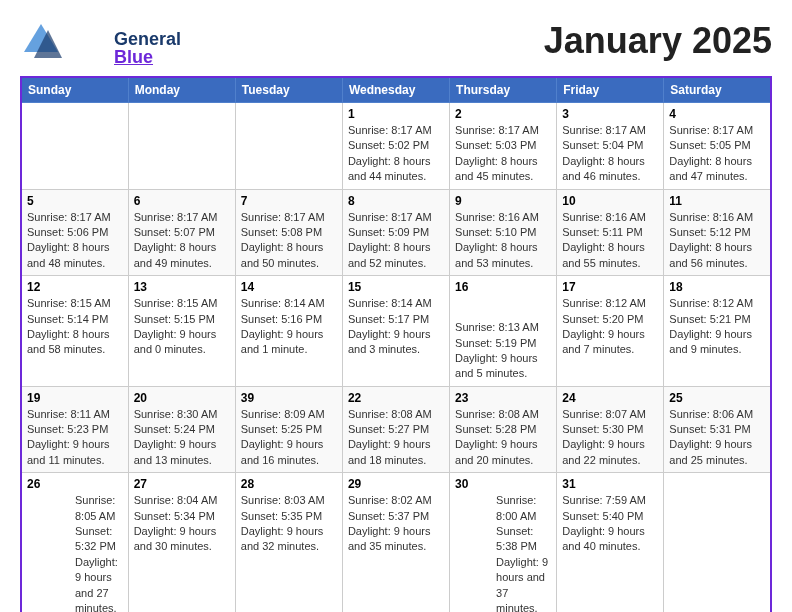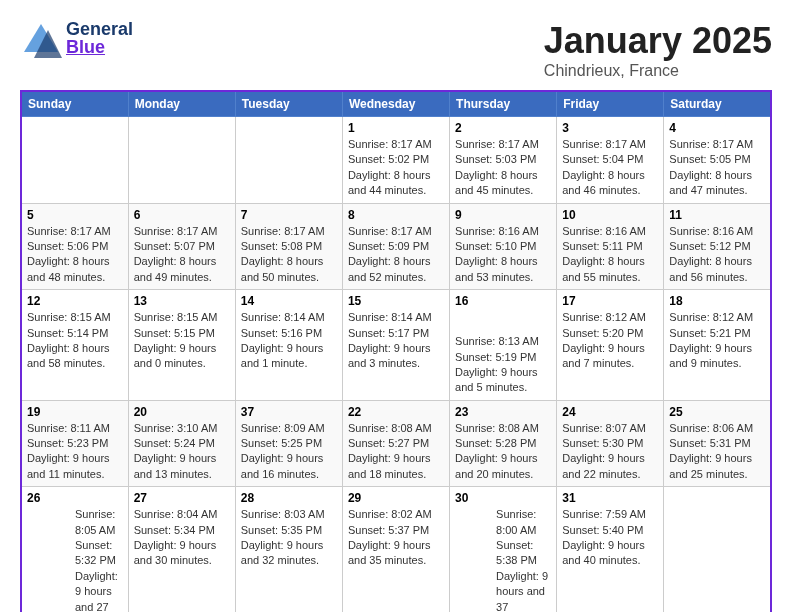--- a/index.html
+++ b/index.html
@@ -65,21 +65,22 @@
     .day-info {
       color: #333;
       font-size: 11px;
       line-height: 1.4;
     }
     .empty-cell {
       background: #fff !important;
     }
     .logo-container {
       display: flex;
-      align-items: flex-start;
+      align-items: flex-end;
+      gap: 48px;
     }
     .logo-icon {
       margin-right: 4px;
     }
     .logo-lines {
       display: flex;
       flex-direction: column;
       justify-content: center;
     }
     .logo-general {
@@ -108,21 +109,20 @@
           <polygon points="28,10 42,38 14,38" fill="#1a3a6b" opacity="0.7"></polygon>
         </svg>
       </div>
       <div class="logo-lines">
         <span class="logo-general">General</span>
         <span class="logo-blue">Blue</span>
       </div>
     </div>
     <div class="title-block">
       <div class="month-title">January 2025</div>
-      <div class="location">Chindrieux, France</div>
     </div>
   </div>
 
   <table class="calendar" id="cal-table">
     <thead>
       <tr id="header-row">
           <th>Sunday</th>
           <th>Monday</th>
           <th>Tuesday</th>
           <th>Wednesday</th>
@@ -251,26 +251,26 @@
         </tr>
         <tr>
           <td>
             <span class="day-num">19</span>
             <div class="day-info" style="white-space: pre-line;">Sunrise: 8:11 AM
 Sunset: 5:23 PM
 Daylight: 9 hours and 11 minutes.</div>
           </td>
           <td>
             <span class="day-num">20</span>
-            <div class="day-info" style="white-space: pre-line;">Sunrise: 3:10 AM
+            <div class="day-info" style="white-space: pre-line;">Sunrise: 8:30 AM
 Sunset: 5:24 PM
 Daylight: 9 hours and 13 minutes.</div>
           </td>
           <td>
-            <span class="day-num">37</span>
+            <span class="day-num">39</span>
             <div class="day-info" style="white-space: pre-line;">Sunrise: 8:09 AM
 Sunset: 5:25 PM
 Daylight: 9 hours and 16 minutes.</div>
           </td>
           <td>
             <span class="day-num">22</span>
             <div class="day-info" style="white-space: pre-line;">Sunrise: 8:08 AM
 Sunset: 5:27 PM
 Daylight: 9 hours and 18 minutes.</div>
           </td>

